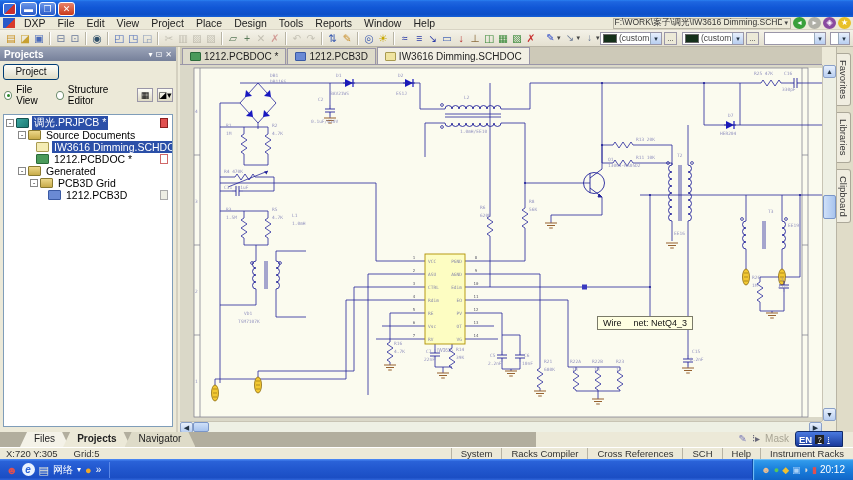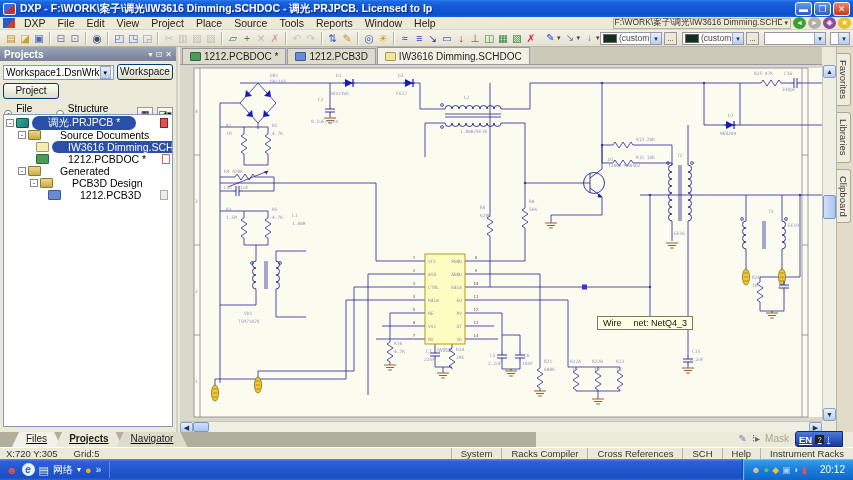--- a/index.html
+++ b/index.html
@@ -54,21 +54,21 @@
   .radio-row .spacer{flex:1;}
   .tree{position:absolute;left:3px;top:67px;width:170px;height:313px;background:#fff;border:1px solid #7f9db9;overflow:hidden;font-size:10.5px;padding-top:2px;}
   .trow{display:flex;align-items:center;height:12px;white-space:nowrap;}
   .minus{width:8px;height:8px;border:1px solid #888;background:#fff;font-size:8px;line-height:6px;text-align:center;color:#333;margin-right:2px;flex:none;}
   .ti{width:13px;height:10px;margin-right:3px;flex:none;border-radius:1px;}
   .ti-project{background:linear-gradient(135deg,#3aa6a0,#1c7a74);border:1px solid #14524e;}
   .ti-folder{background:linear-gradient(180deg,#ecd88a,#c8ac4a);border:1px solid #8a7a30;}
   .ti-sch{background:#f4ecb4;border:1px solid #a89a50;}
   .ti-pcb{background:#4a9a5a;border:1px solid #2a6a3a;}
   .ti-pcb3d{background:#6a8ad4;border:1px solid #3a5aa4;}
-  .tlabel{padding:0 16px;border-radius:7px;}
+  .tlabel{padding:0 2px;}
   .trow.sel .tlabel{background:#2b4fa8;color:#fff;}
   .st{width:8px;height:10px;border:1px solid #999;background:#fff;margin-left:auto;margin-right:4px;flex:none;}
   .st-red{background:#e05050;border-color:#8a2020;}
   .st-pink{background:#fff;border-color:#d06868;}
   .st-gray{background:#eeeee4;border-color:#aaa;}
 
   
   .doctabs{left:180px;top:47px;width:642px;height:18px;background:#cdc9b8;display:flex;align-items:flex-end;padding-left:2px;border-bottom:1px solid #9a96a8;}
   .dtab{height:16px;display:flex;align-items:center;gap:3px;padding:0 7px;font-size:10px;color:#222;background:#dedbca;border:1px solid #9a96a8;border-bottom:none;margin-right:1px;}
   .dtab.active{background:#f2efe4;height:17px;font-weight:normal;}
@@ -89,21 +89,21 @@
   .vscroll .sbtn{width:13px;height:13px;line-height:12px;}
   .vthumb{position:absolute;left:0;top:130px;width:13px;height:24px;background:linear-gradient(90deg,#cfe0f8,#a8c4ee);border:1px solid #7a96c8;border-radius:2px;}
   .hthumb{width:16px;height:10px;background:linear-gradient(180deg,#cfe0f8,#a8c4ee);border:1px solid #7a96c8;border-radius:2px;}
 
   
   .sidestrip{left:836px;top:47px;width:17px;height:400px;background:#e0dcc8;border-left:1px solid #b8b4a4;}
   .stab{writing-mode:vertical-rl;font-size:9.5px;color:#333;background:#f0ede0;border:1px solid #aca899;border-left:none;padding:6px 1px;margin-top:6px;border-radius:0 3px 3px 0;}
 
   
   .bottomband{left:0;top:432px;width:853px;height:15px;background:#ece9d8;}
-  .bb-left{position:absolute;left:0;top:0;width:536px;height:15px;background:#b2ae9e;display:flex;align-items:stretch;padding-left:12px;text-decoration:underline;}
+  .bb-left{position:absolute;left:0;top:0;width:536px;height:15px;background:#b2ae9e;display:flex;align-items:stretch;padding-left:20px;}
   .btab{clip-path:polygon(7px 0,calc(100% - 7px) 0,100% 100%,0 100%);padding:1px 14px 0 14px;font-size:10px;color:#222;background:#dedbc8;margin-left:-6px;}
   .btab.first{margin-left:0;background:#f4f2e8;}
   .btab.active{background:#ece9d8;font-weight:bold;}
   .mask-cluster{position:absolute;right:64px;top:1px;display:flex;align-items:center;gap:5px;font-size:10px;color:#667;}
   .mask-lbl{color:#a8a494;}
   .enbar{position:absolute;left:795px;top:-1px;width:48px;height:16px;background:linear-gradient(180deg,#4a7ae0,#1a3a9a);border:1px solid #102a6a;border-radius:3px 0 0 3px;color:#fff;display:flex;align-items:center;gap:3px;padding:0 3px;z-index:5;text-decoration:underline;}
   .enbar .en{font-size:9.5px;font-weight:bold;}
   .enbar .qbox{width:9px;height:9px;background:#222;color:#fff;font-size:7px;line-height:9px;text-align:center;}
   .enbar .dots{font-size:8px;}
 
@@ -121,44 +121,43 @@
   .flag i{border-radius:1px;}
   .ql{display:flex;align-items:center;gap:4px;padding:0 6px;color:#fff;font-size:10px;}
   .ql .g{font-size:11px;line-height:18px;}
   .ie{width:13px;height:13px;border-radius:50%;background:#eaf2ff;color:#2a62d8;font-weight:bold;font-style:italic;font-size:10px;text-align:center;line-height:13px;}
   .tb-div{width:1px;height:16px;background:#1a44a8;border-right:1px solid #5a88e8;margin:0 2px;}
   .taskbtn{width:132px;height:17px;background:linear-gradient(180deg,#1a48b4,#123a9a);border:1px solid #0e2a78;border-radius:2px;color:#fff;font-size:10px;display:flex;align-items:center;gap:4px;padding:0 4px;white-space:nowrap;overflow:hidden;}
   .taskbtn .dxpi{width:10px;height:9px;background:linear-gradient(135deg,#6a9ae8 55%,#d84a3a 55%);flex:none;}
   .tray{margin-left:auto;height:21px;background:linear-gradient(180deg,#35a0ee 0%,#1a7edc 50%,#1066c8 100%);border-left:1px solid #0e4aa8;box-shadow:inset 1px 1px 1px #7ac4f8;display:flex;align-items:center;gap:3px;padding:0 8px 0 8px;color:#fff;}
   #tray-icons{display:flex;gap:3px;align-items:center;}
   #tray-icons span{font-size:9px;line-height:18px;}
-  .clock{font-size:10px;margin-left:10px;}
+  .clock{font-size:10px;margin-left:0;}
 </style>
 </head>
 <body>
 
 <div class="abs titlebar">
   <span class="app-icon"></span>
-  <span class="title">DXP - F:\WORK\案子\调光\IW3616 Dimming.SCHDOC - 调光.PRJPCB. Licensed to lp</span>
   <span class="win-btns">
     <span class="win-btn">▬</span>
     <span class="win-btn">❐</span>
     <span class="win-btn close">✕</span>
   </span>
 </div>
 
 <div class="abs menubar">
   <span class="dxp-logo"></span>
   <span class="menu-item">DXP</span>
   <span class="menu-item">File</span>
   <span class="menu-item">Edit</span>
   <span class="menu-item">View</span>
   <span class="menu-item">Project</span>
   <span class="menu-item">Place</span>
-  <span class="menu-item">Source</span>
+  <span class="menu-item">Design</span>
   <span class="menu-item">Tools</span>
   <span class="menu-item">Reports</span>
   <span class="menu-item">Window</span>
   <span class="menu-item">Help</span>
   <span class="menu-right">
     <span class="addr-box">
       <span class="addr-text">F:\WORK\案子\调光\IW3616 Dimming.SCHDOC?Left=</span>
       <span class="caret">▾</span>
     </span>
     <span class="nav-ic" style="background:#3aa03a">◂</span>
@@ -248,27 +247,20 @@
 <div class="abs panel">
   <div class="panel-hdr">
     <span>Projects</span>
     <span class="hico">
       <span>▾</span>
       <span>⊡</span>
       <span>✕</span>
     </span>
   </div>
   <div class="prow">
-    <span class="pfield">
-      <span>Workspace1.DsnWrk</span>
-      <span class="dd">▾</span>
-    </span>
-    <span class="pbtn">Workspace</span>
-  </div>
-  <div class="prow">
     <span class="pbtn">Project</span>
   </div>
   <div class="radio-row">
     <span class="radio sel"></span>
     <span>File View</span>
     <span class="radio"></span>
     <span>Structure Editor</span>
     <span class="spacer"></span>
     <span class="mini-btn">▦</span>
     <span class="mini-btn">◪▾</span>
@@ -296,21 +288,21 @@
       <span class="st st-pink"></span>
     </div>
     <div class="trow" style="padding-left:14px">
       <span class="minus">-</span>
       <span class="ti ti-folder"></span>
       <span class="tlabel">Generated</span>
     </div>
     <div class="trow" style="padding-left:26px">
       <span class="minus">-</span>
       <span class="ti ti-folder"></span>
-      <span class="tlabel">PCB3D Design</span>
+      <span class="tlabel">PCB3D Grid</span>
     </div>
     <div class="trow" style="padding-left:44px">
       <span class="ti ti-pcb3d"></span>
       <span class="tlabel">1212.PCB3D</span>
       <span class="st st-gray"></span>
     </div>
   </div>
 </div>
 
 <div class="abs doctabs">

